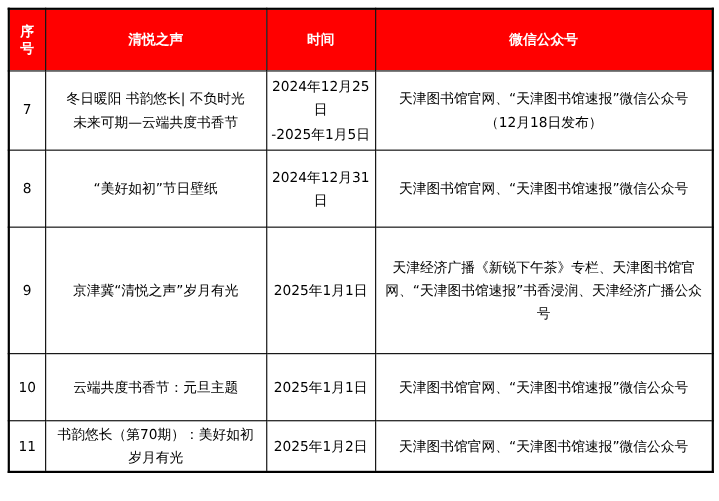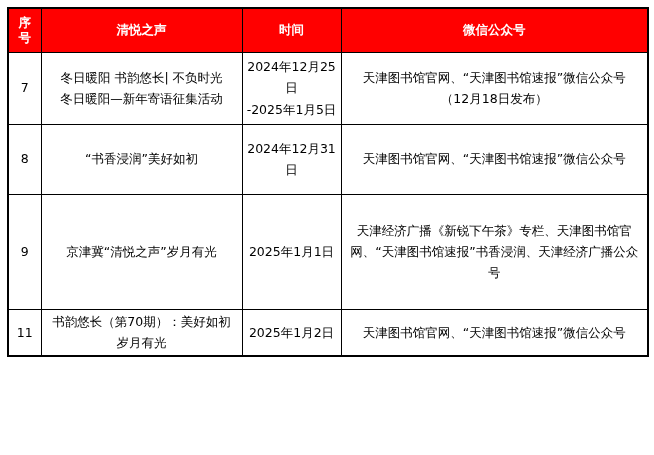--- a/index.html
+++ b/index.html
@@ -44,21 +44,21 @@
     line-height: 1.25;
     padding: 0 5px;
   }
   table.schedule td {
     font-size: 12.5px;
     line-height: 1.7;
     padding: 0 4px;
     white-space: pre-line;
     background: #ffffff;
   }
-  tr.header-row      { height: 44px; }
+  tr.header-row      { height: 56px; }
   tr.row-h72         { height: 72px; }
   tr.row-h70         { height: 70px; }
   tr.row-h115        { height: 115px; }
   tr.row-h61         { height: 61px; }
   tr.row-h47         { height: 47px; }
   tr.row-h38         { height: 38px; }
 </style>
 </head>
 <body>
 
@@ -75,37 +75,43 @@
         <th>序号</th>
         <th>清悦之声</th>
         <th>时间</th>
         <th>微信公众号</th>
       </tr>
     </thead>
     <tbody>
       <tr class="row-h72">
         <td>7</td>
         <td>冬日暖阳 书韵悠长| 不负时光
-冬日暖阳—新年寄语征集活动</td>
+未来可期—云端共度书香节</td>
         <td>2024年12月25日
 -2025年1月5日</td>
         <td>天津图书馆官网、“天津图书馆速报”微信公众号
 （12月18日发布）</td>
       </tr>
       <tr class="row-h70">
         <td>8</td>
-        <td>“书香浸润”美好如初</td>
+        <td>“美好如初”节日壁纸</td>
         <td>2024年12月31日</td>
         <td>天津图书馆官网、“天津图书馆速报”微信公众号</td>
       </tr>
       <tr class="row-h115">
         <td>9</td>
         <td>京津冀“清悦之声”岁月有光</td>
         <td>2025年1月1日</td>
         <td>天津经济广播《新锐下午茶》专栏、天津图书馆官网、“天津图书馆速报”书香浸润、天津经济广播公众号</td>
+      </tr>
+      <tr class="row-h61">
+        <td>10</td>
+        <td>云端共度书香节：元旦主题</td>
+        <td>2025年1月1日</td>
+        <td>天津图书馆官网、“天津图书馆速报”微信公众号</td>
       </tr>
       <tr class="row-h47">
         <td>11</td>
         <td>书韵悠长（第70期）：美好如初
 岁月有光</td>
         <td>2025年1月2日</td>
         <td>天津图书馆官网、“天津图书馆速报”微信公众号</td>
       </tr>
     </tbody>
   </table>

